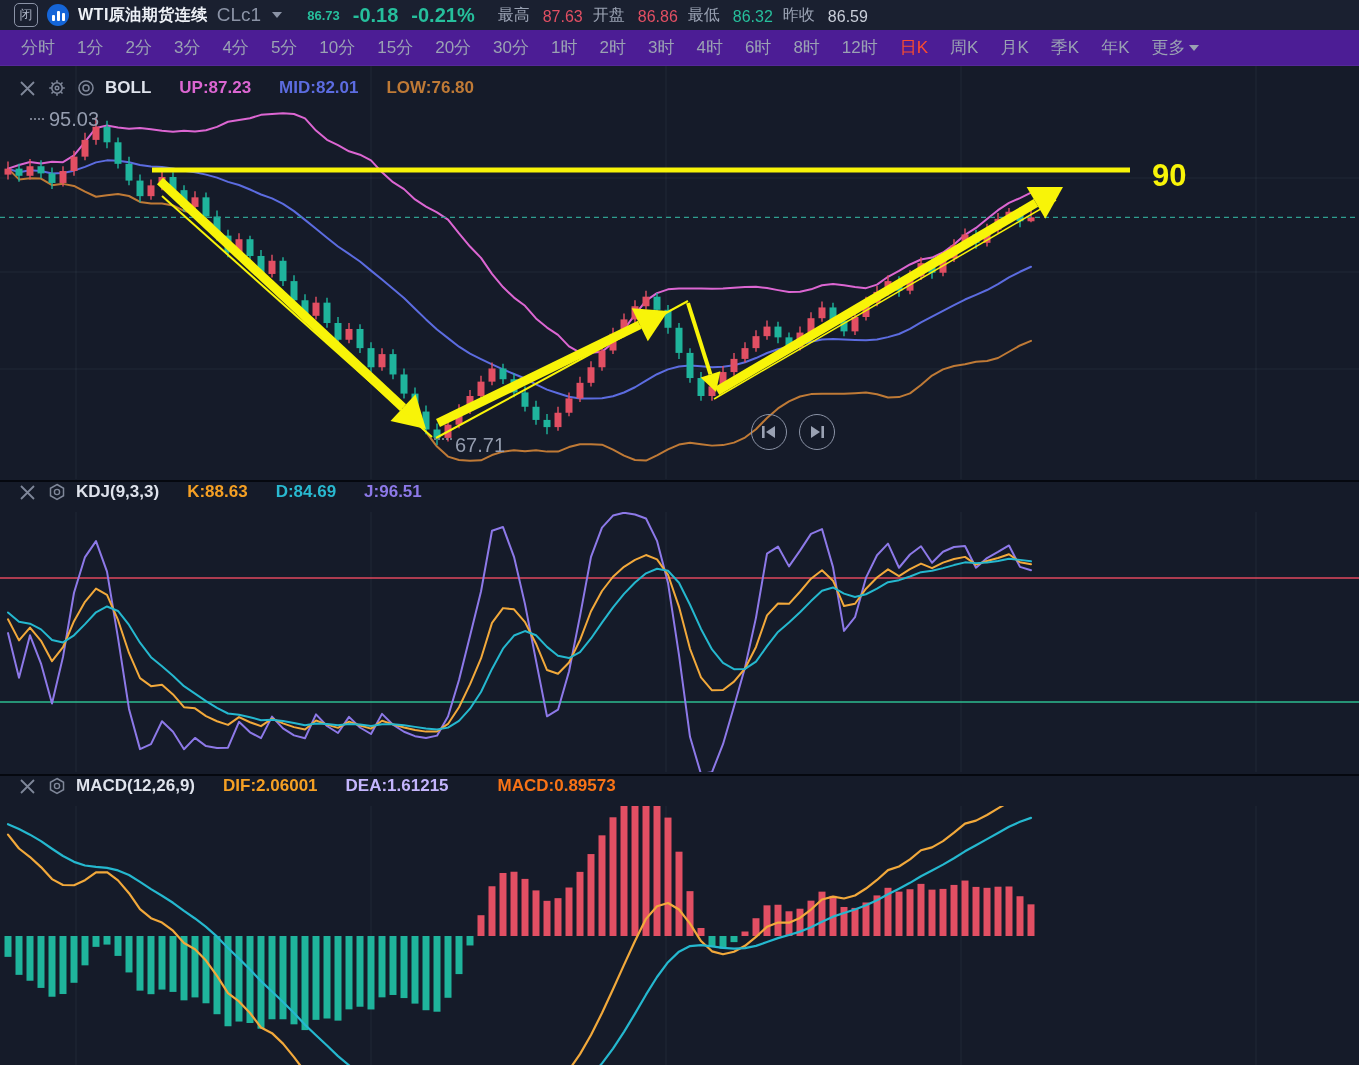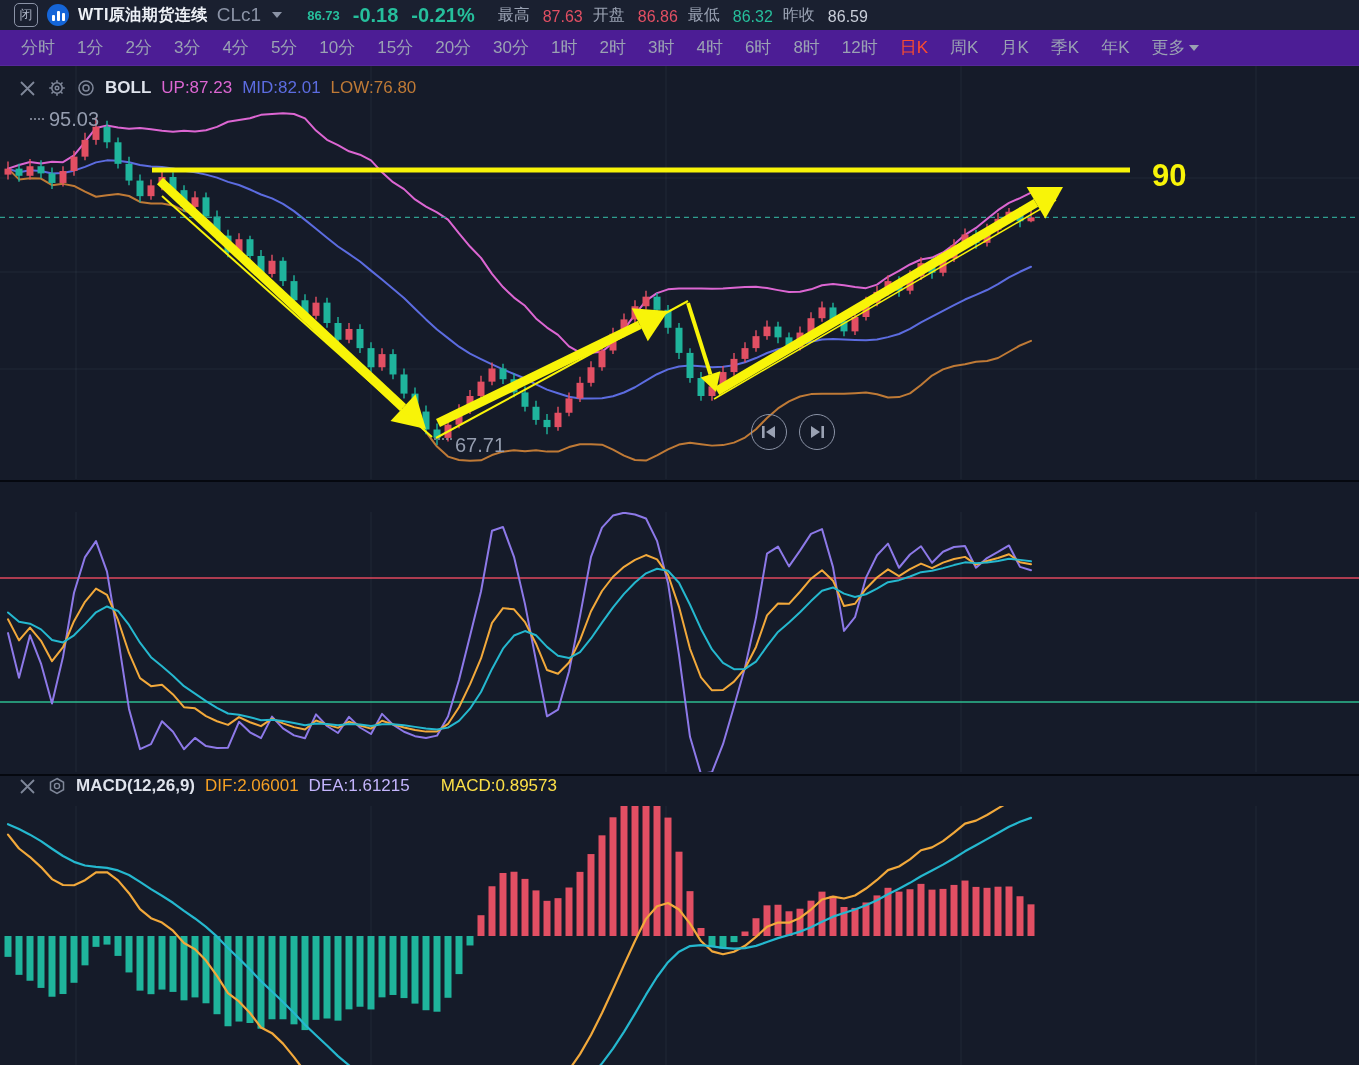--- a/index.html
+++ b/index.html
@@ -30,21 +30,21 @@
     border-bottom:1px solid rgba(255,255,255,.05);}
   .tab{color:#9aa2b3;font-size:17px;padding:4px 11px;cursor:pointer;white-space:nowrap;
     display:flex;align-items:center;}
   .tab.active{color:#fb4d2e;}
   .tab .caret{border-top-color:#9aa2b3;margin-left:4px;}
   
   .ind-row{position:absolute;display:flex;align-items:center;gap:10px;font-size:17px;z-index:5;}
   .ind-ic{color:#7f8799;width:19px;height:19px;display:flex;align-items:center;justify-content:center;}
   .ind-ic svg{display:block;}
   .ind-name{color:#dfe3ec;font-weight:600;}
-  .ind-val{font-weight:400;}
+  .ind-val{font-weight:700;margin-left:18px;}
   
   .pb-btn{position:absolute;width:34px;height:34px;border:1.6px solid #8b93a6;border-radius:50%;
     display:flex;align-items:center;justify-content:center;z-index:6;background:transparent;}
   
   .sep{position:absolute;left:0;width:100%;height:2px;background:#05080f;z-index:4;}
   #chart-svg{position:absolute;left:0;top:0;z-index:1;}
 </style>
 </head>
 <body>
 <div id="app">
@@ -473,36 +473,53 @@
         <svg width="18" height="18" viewBox="0 0 18 18">
           <circle cx="9" cy="9" r="7" stroke="#7f8799" stroke-width="1.5" fill="none"></circle>
           <circle cx="9" cy="9" r="3" stroke="#7f8799" stroke-width="1.5" fill="none"></circle>
         </svg>
       </span>
       <span class="ind-name">BOLL</span>
       <span class="ind-val" style="color: rgb(220, 102, 210);">UP:87.23</span>
       <span class="ind-val" style="color: rgb(92, 108, 224);">MID:82.01</span>
       <span class="ind-val" style="color: rgb(191, 122, 54);">LOW:76.80</span>
     </div>
-<div class="ind-row" id="macd-row" style="left:18px;top:776px">
+<div class="ind-row" id="kdj-row" style="left:18px;top:482px">
       <span class="ind-ic">
         <svg width="17" height="17" viewBox="0 0 17 17">
           <path d="M2 2 L15 15 M15 2 L2 15" stroke="#7f8799" stroke-width="1.8" fill="none"></path>
         </svg>
       </span>
       <span class="ind-ic">
         <svg width="18" height="18" viewBox="0 0 18 18">
           <path d="M9 1.5 L15.5 5.25 V12.75 L9 16.5 L2.5 12.75 V5.25 Z" stroke="#7f8799" stroke-width="1.5" fill="none"></path>
           <circle cx="9" cy="9" r="2.6" stroke="#7f8799" stroke-width="1.4" fill="none"></circle>
         </svg>
       </span>
+      <span class="ind-name">KDJ(9,3,3)</span>
+      <span class="ind-val" style="color: rgb(245, 160, 36);">K:88.63</span>
+      <span class="ind-val" style="color: rgb(41, 185, 208);">D:84.69</span>
+      <span class="ind-val" style="color: rgb(141, 121, 232);">J:96.51</span>
+    </div>
+<div class="ind-row" id="macd-row" style="left:18px;top:776px">
+      <span class="ind-ic">
+        <svg width="17" height="17" viewBox="0 0 17 17">
+          <path d="M2 2 L15 15 M15 2 L2 15" stroke="#7f8799" stroke-width="1.8" fill="none"></path>
+        </svg>
+      </span>
+      <span class="ind-ic">
+        <svg width="18" height="18" viewBox="0 0 18 18">
+          <path d="M9 1.5 L15.5 5.25 V12.75 L9 16.5 L2.5 12.75 V5.25 Z" stroke="#7f8799" stroke-width="1.5" fill="none"></path>
+          <circle cx="9" cy="9" r="2.6" stroke="#7f8799" stroke-width="1.4" fill="none"></circle>
+        </svg>
+      </span>
       <span class="ind-name">MACD(12,26,9)</span>
       <span class="ind-val" style="color: rgb(245, 160, 36);">DIF:2.06001</span>
       <span class="ind-val" style="color: #c4b5fd;">DEA:1.61215</span>
-      <span class="ind-val" style="color: #fde047; padding-left: 21px;">MACD:0.89573</span>
+      <span class="ind-val" style="color: #f97316; padding-left: 21px;">MACD:0.89573</span>
     </div>
 
 <div class="pb-btn" style="left:751px;top:414px">
   <svg width="16" height="14" viewBox="0 0 16 14">
     <rect x="1" y="1" width="2.6" height="12" fill="#9aa2b3"></rect>
     <path d="M14 1 L5 7 L14 13 Z" fill="#9aa2b3"></path>
   </svg>
 </div>
 <div class="pb-btn" style="left:799px;top:414px">
   <svg width="16" height="14" viewBox="0 0 16 14">

